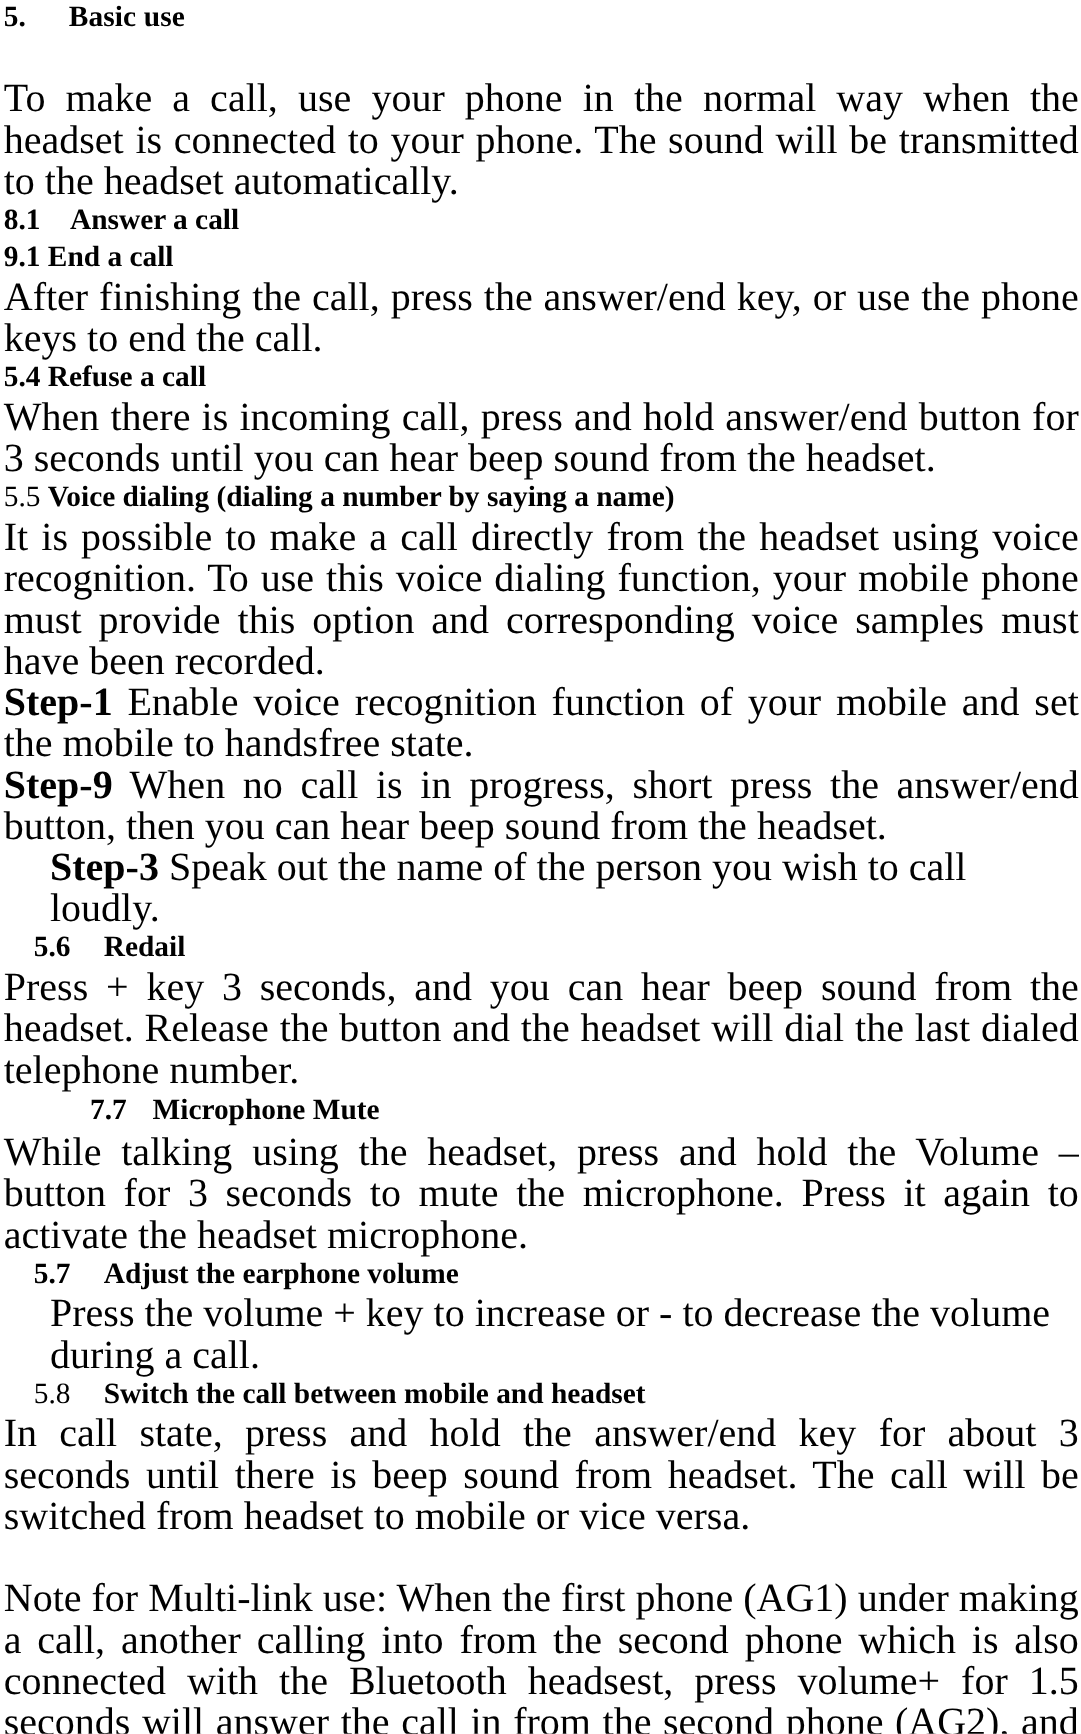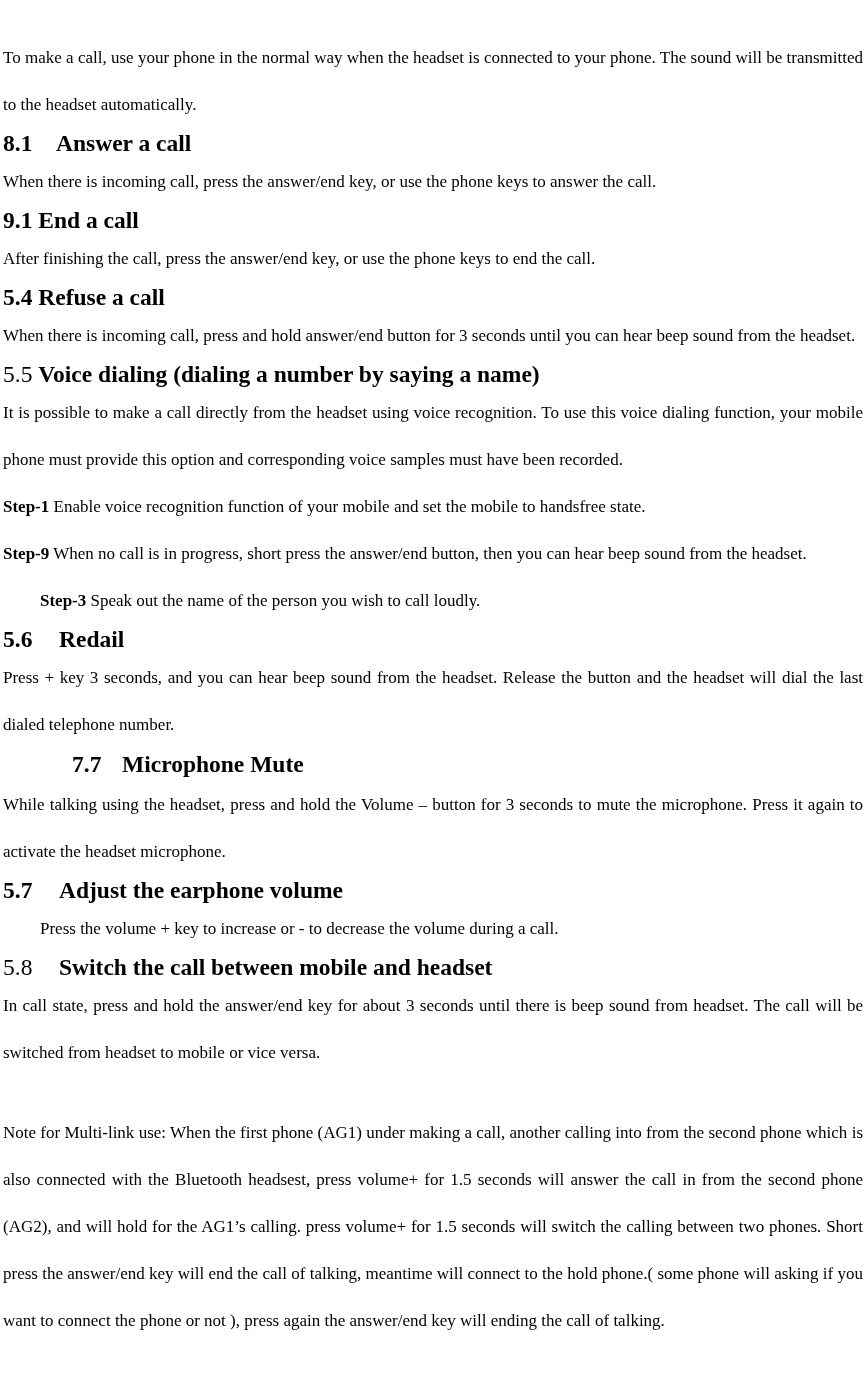--- a/index.html
+++ b/index.html
@@ -42,66 +42,68 @@
 
   h2.sub {
     font-size: 23.5px;
     font-weight: bold;
     margin: 0;
     padding: 0 0 0 1px;
     line-height: 30px;
     letter-spacing: 0px;
   }
   h2.sub .num-tab { display: inline-block; min-width: 53px; }
-  h2.sub .num-tab-sm { display: inline-block; min-width: 56px; }
+  h2.sub .num-tab-sm { display: inline-block; min-width: 56px; margin-left: 24px; }
   h2.sub .num-reg { font-weight: normal; }
 
   
   p.plain-head {
     font-size: 23.5px;
     font-weight: bold;
     margin: 0;
     padding: 0 0 0 70px;
     line-height: 33px;
   }
   p.plain-head .num-tab { display: inline-block; min-width: 50px; }
 
   
   p.body {
-    font-size: 17px;
+    font-size: 32px;
     font-weight: normal;
     margin: 0;
     padding: 0 0 0 1px;
-    line-height: 47px;
+    line-height: 33px;
     text-align: justify;
     text-justify: inter-word;
     word-spacing: 0px;
   }
   p.body.nojust { text-align: left; margin-left: 37px; }
   p.body b { font-weight: bold; }
 
   .blank-line { height: 33px; }
 </style>
 </head>
 <body>
 
 <div class="page">
   <div class="doc">
 
+    <h1 class="sec-title">
+      <span class="num">5.</span><span>Basic use</span>
+    </h1>
 
     <div class="gap-after-title"></div>
 
 
     <p class="body">To make a call, use your phone in the normal way when the headset is connected to your phone. The sound will be transmitted to the headset automatically.</p>
 
     <h2 class="sub">
       <span class="num-tab">8.1</span><span>Answer a call</span>
     </h2>
 
-    <p class="body">When there is incoming call, press the answer/end key, or use the phone keys to answer the call.</p>
 
     <h2 class="sub">
       <span>9.1</span><span>&nbsp;</span><span>End a call</span>
     </h2>
 
     <p class="body">After finishing the call, press the answer/end key, or use the phone keys to end the call.</p>
 
     <h2 class="sub">
       <span>5.4</span><span>&nbsp;</span><span>Refuse a call</span>
     </h2>

